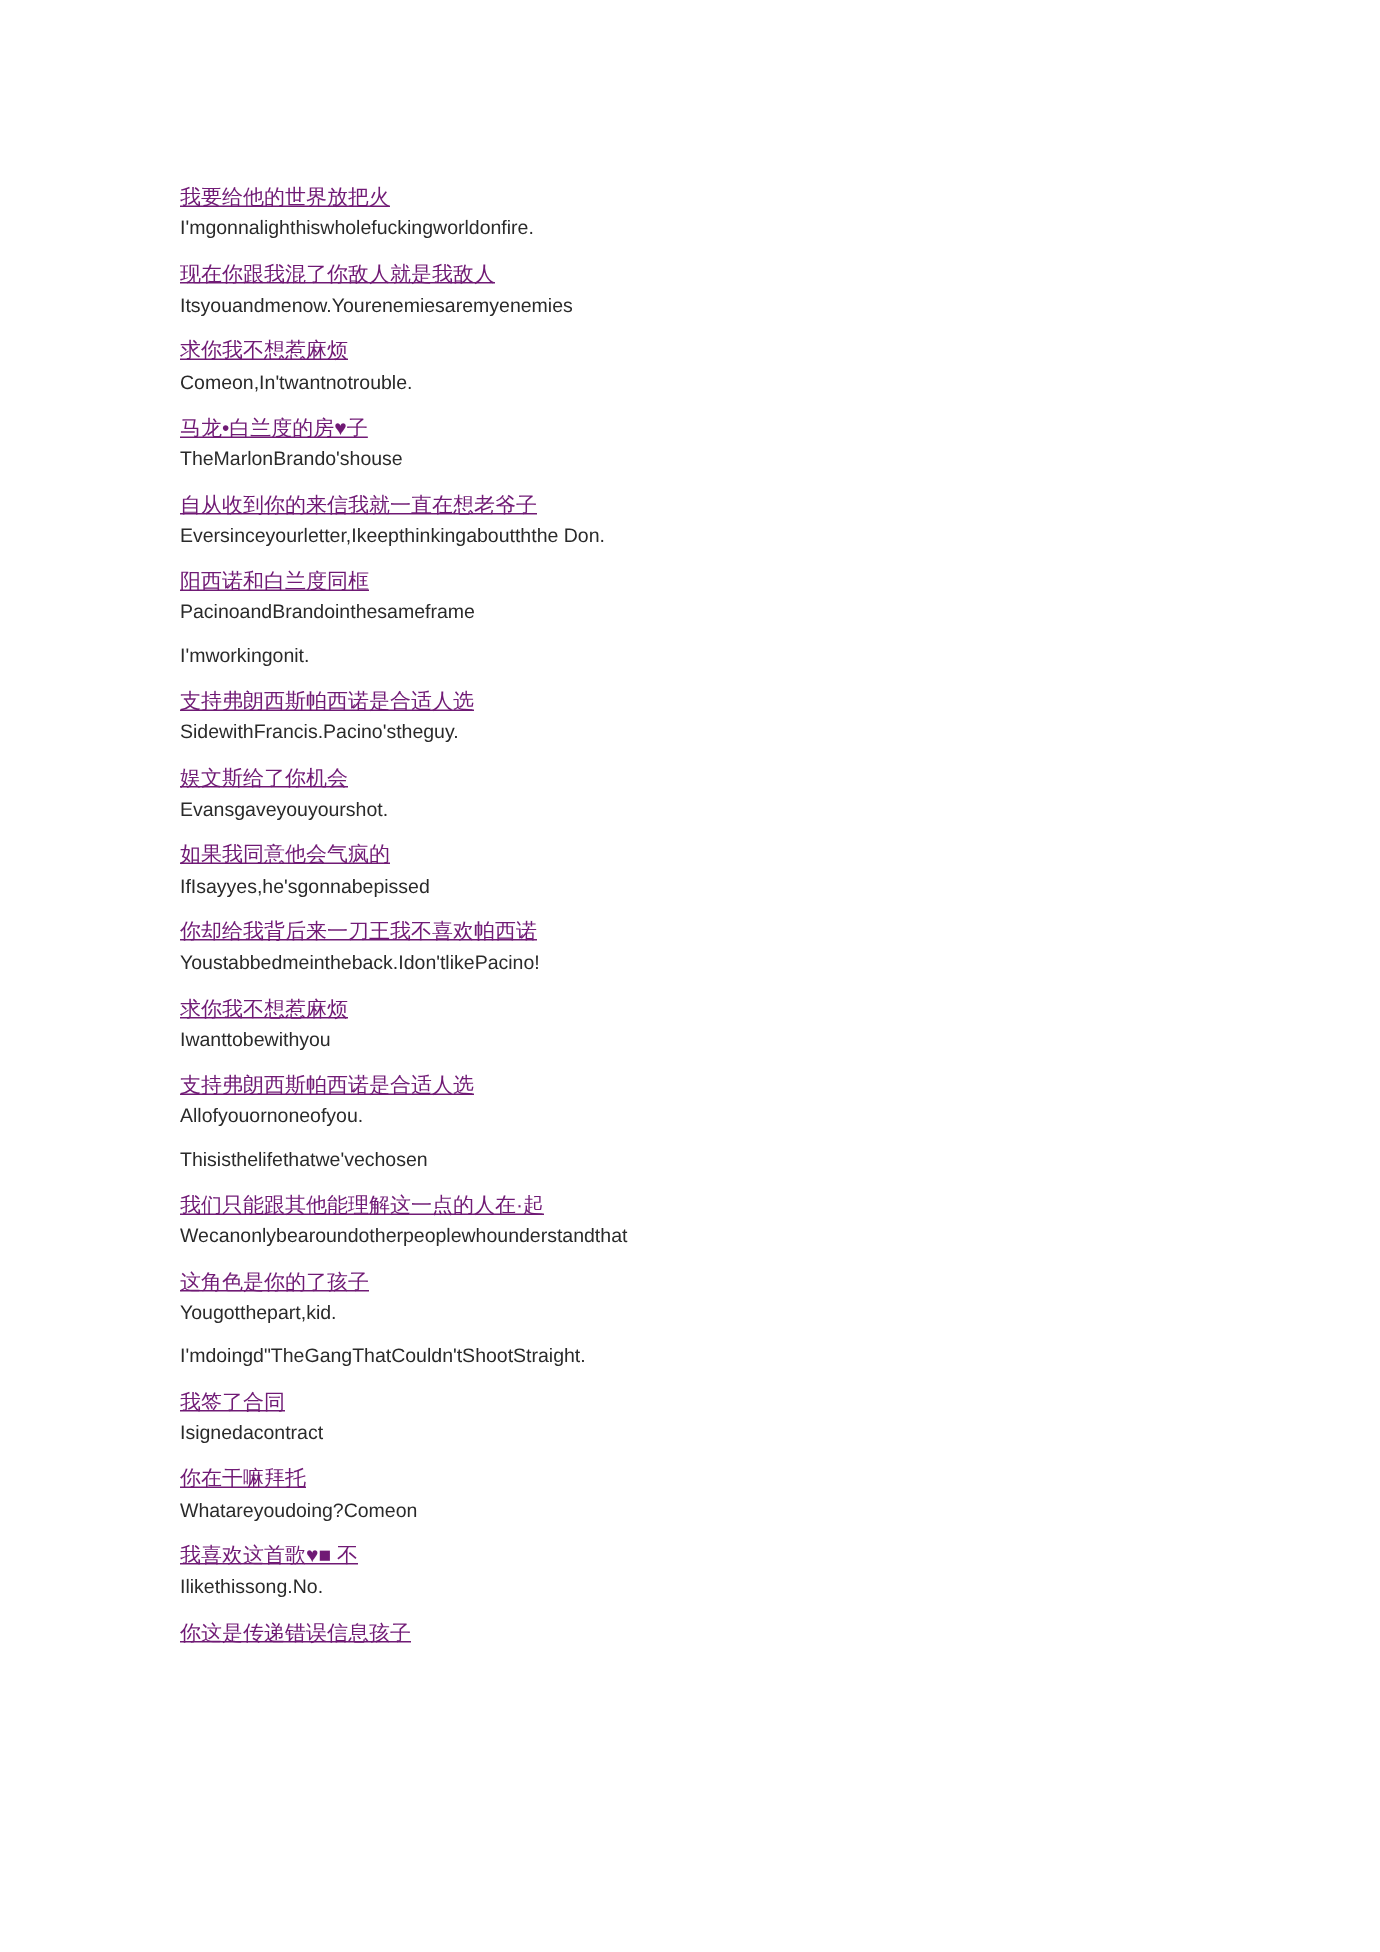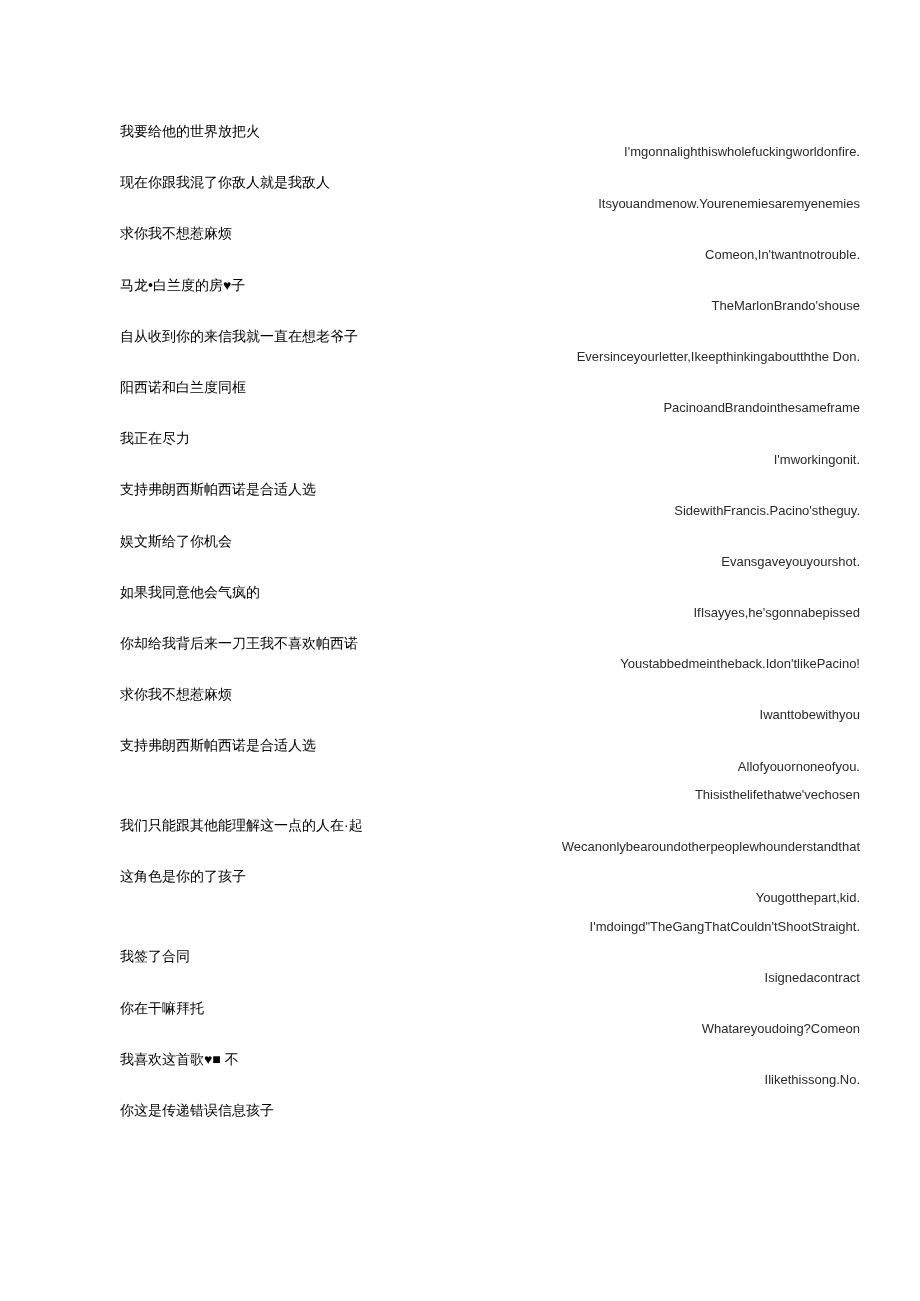--- a/index.html
+++ b/index.html
@@ -17,30 +17,30 @@
     }
     .content-area {
       padding: 120px 60px 80px 120px;
     }
     .line-pair {
       margin-bottom: 2px;
     }
     .chinese-line {
       display: block;
       font-size: 14px;
-      color: #000000;
+      color: #701a75;
       line-height: 1.6;
+      text-decoration: underline;
     }
     .english-line {
       display: block;
       font-size: 13px;
       color: #2a2a2a;
       line-height: 1.6;
       margin-bottom: 8px;
-      text-align: right;
     }
   </style>
 </head>
 <body>
 
 <div class="content-area">
 <div class="line-pair">
       <span class="chinese-line">我要给他的世界放把火</span>
       <span class="english-line">I'mgonnalighthiswholefuckingworldonfire.</span>
     </div>
@@ -58,21 +58,20 @@
     </div>
     <div class="line-pair">
       <span class="chinese-line">自从收到你的来信我就一直在想老爷子</span>
       <span class="english-line">Eversinceyourletter,Ikeepthinkingaboutththe Don.</span>
     </div>
     <div class="line-pair">
       <span class="chinese-line">阳西诺和白兰度同框</span>
       <span class="english-line">PacinoandBrandointhesameframe</span>
     </div>
     <div class="line-pair">
-      <span class="chinese-line">我正在尽力</span>
       <span class="english-line">I'mworkingonit.</span>
     </div>
     <div class="line-pair">
       <span class="chinese-line">支持弗朗西斯帕西诺是合适人选</span>
       <span class="english-line">SidewithFrancis.Pacino'stheguy.</span>
     </div>
     <div class="line-pair">
       <span class="chinese-line">娱文斯给了你机会</span>
       <span class="english-line">Evansgaveyouyourshot.</span>
     </div>

